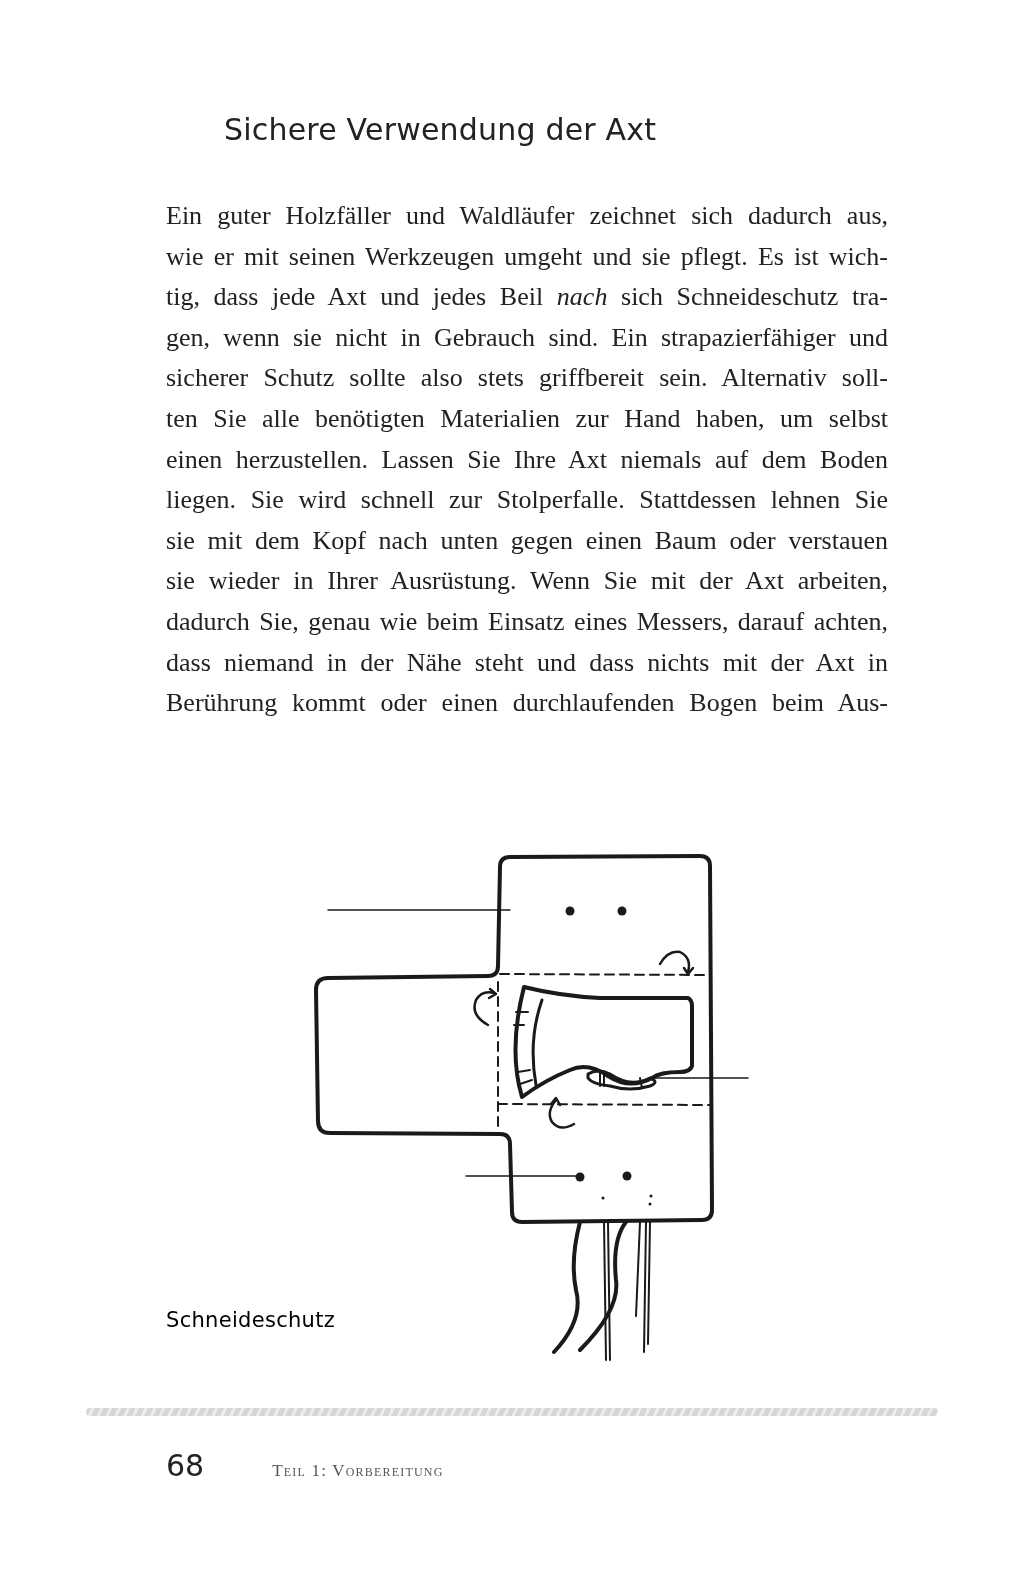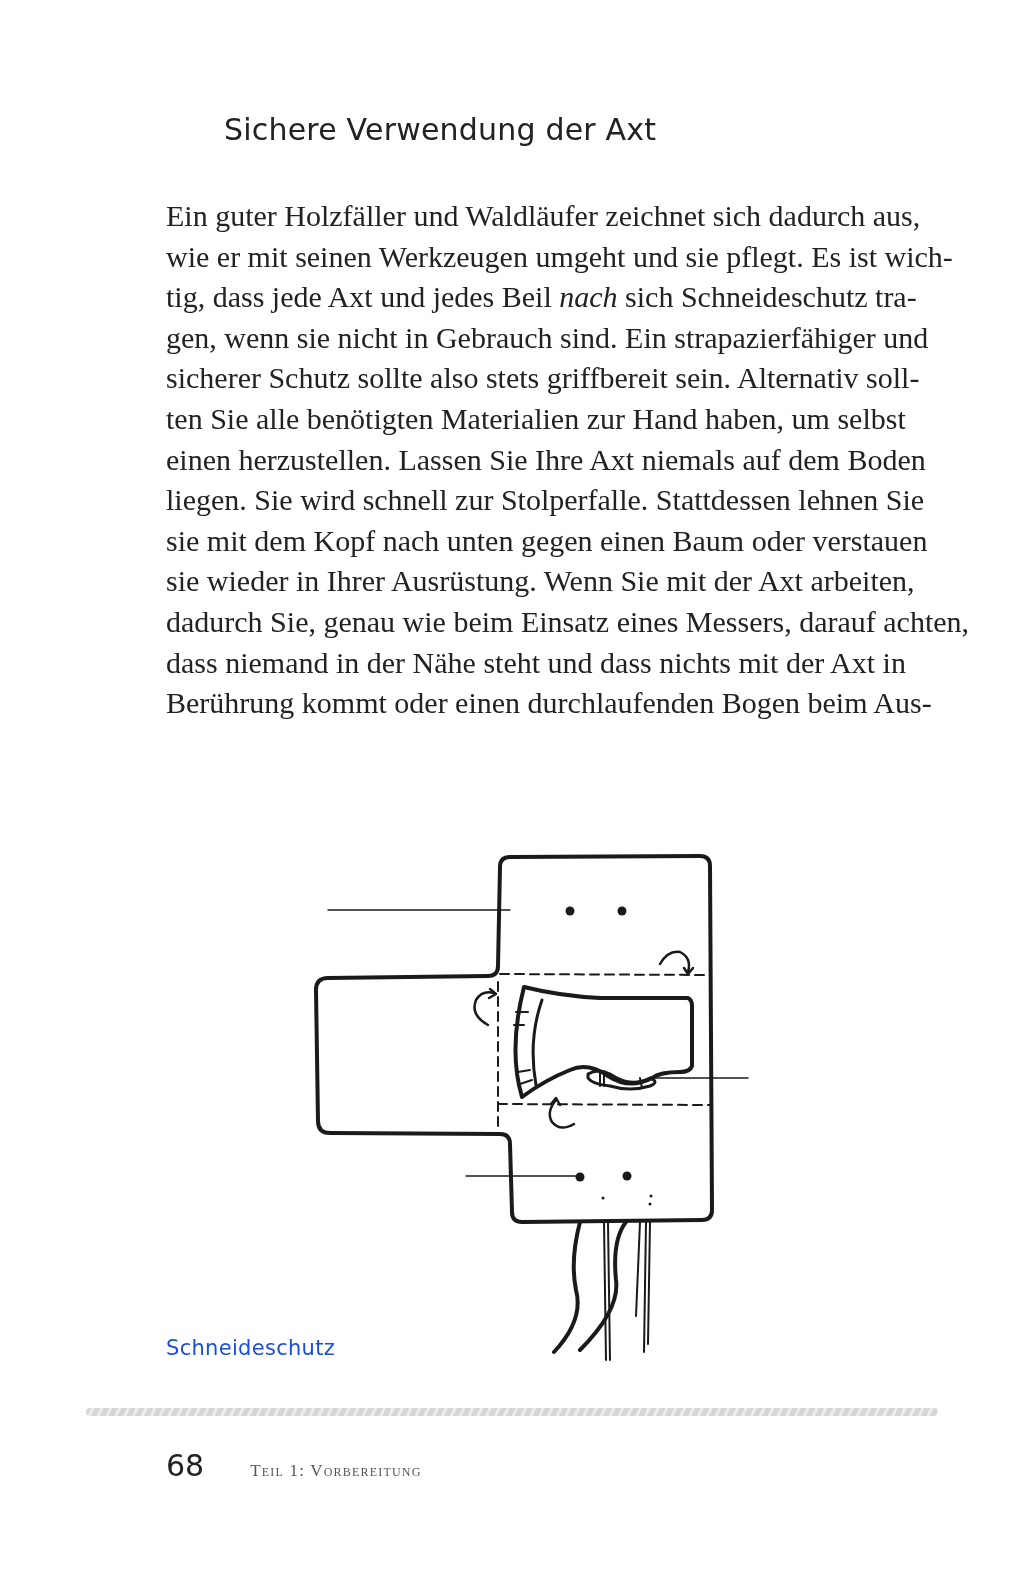--- a/index.html
+++ b/index.html
@@ -25,21 +25,21 @@
       font-weight: normal;
       letter-spacing: 0.2px;
       color: #222222;
     }
     .body-text {
       position: absolute;
       left: 166px;
       top: 196px;
       width: 722px;
       font-family: "Liberation Serif", serif;
-      font-size: 30px;
+      font-size: 26px;
       line-height: 40.6px;
       color: #222222;
     }
     .body-text .line {
       display: block;
       white-space: nowrap;
       text-align: justify;
       text-align-last: justify;
       width: 722px;
     }
@@ -54,24 +54,24 @@
       height: 540px;
     }
     .figure svg {
       position: absolute;
       left: 0;
       top: 0;
     }
     .caption {
       position: absolute;
       left: 166px;
-      top: 1336px;
+      top: 1308px;
       font-family: "DejaVu Sans", sans-serif;
       font-size: 21px;
-      color: #1d4ed8;
+      color: #000000;
       letter-spacing: 0.3px;
     }
     .rule {
       position: absolute;
       left: 86px;
       top: 1408px;
       width: 852px;
       height: 8px;
       background: repeating-linear-gradient(115deg, #d6d6d6 0px, #d6d6d6 5px, #ececec 5px, #ececec 8px);
       border-radius: 4px;
@@ -83,20 +83,21 @@
       display: flex;
       align-items: baseline;
       gap: 46px;
     }
     .page-number {
       font-family: "DejaVu Sans", sans-serif;
       font-size: 30px;
       color: #222222;
     }
     .running-head {
+      margin-left: 22px;
       font-family: "Liberation Serif", serif;
       font-size: 17px;
       font-variant: small-caps;
       letter-spacing: 1.2px;
       color: #555555;
     }
   </style>
 </head>
 <body>
 

